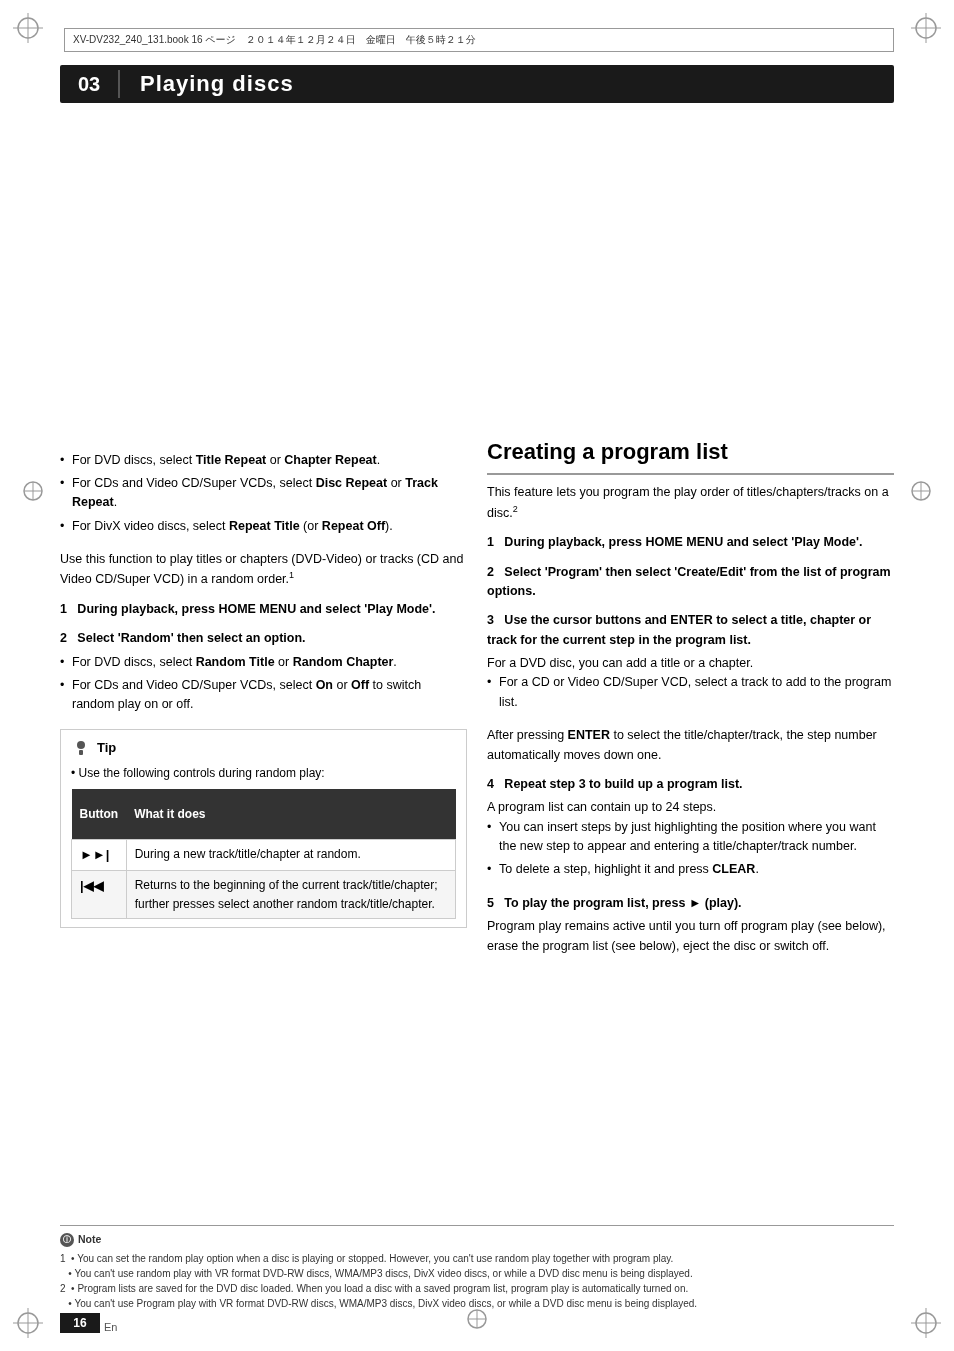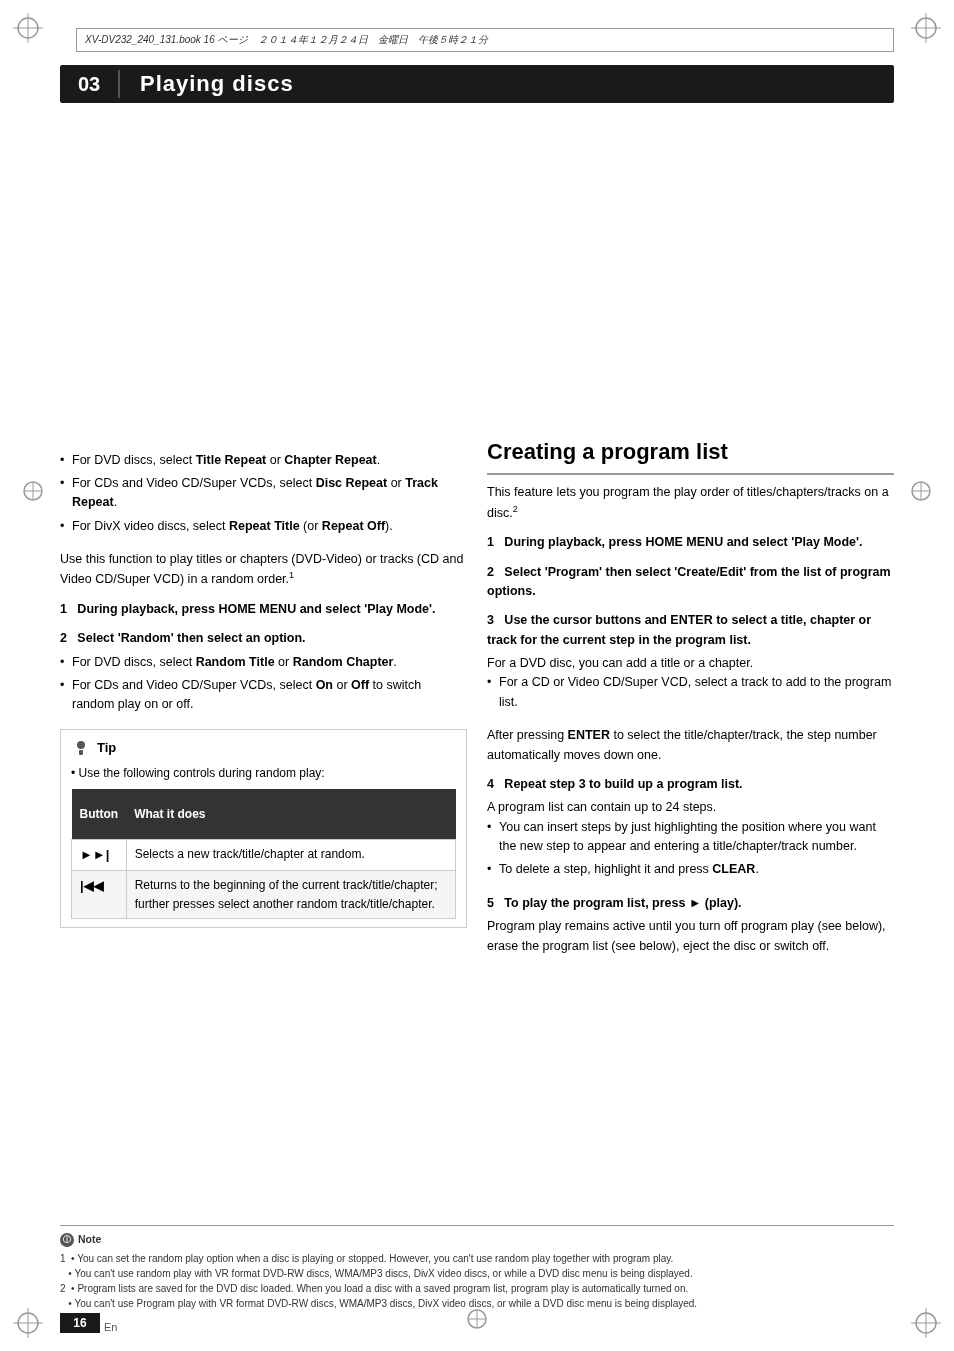--- a/index.html
+++ b/index.html
@@ -18,30 +18,29 @@
       position: absolute;
       width: 40px;
       height: 40px;
     }
     .corner-mark svg { width: 100%; height: 100%; }
 
     
     .top-bar {
       position: absolute;
       top: 28px;
-      left: 76px;
+      left: 64px;
       right: 60px;
       height: 24px;
       border: 1px solid #999;
       display: flex;
       align-items: center;
       padding: 6px 8px;
       font-size: 10px;
       color: #333;
-      font-style: italic;
     }
 
     
     .chapter-header {
       position: absolute;
       top: 65px;
       left: 60px;
       right: 60px;
       height: 38px;
       background: #1a1a1a;
@@ -332,21 +331,21 @@
       <table class="info-table">
         <thead>
           <tr>
             <th>Button</th>
             <th>What it does</th>
           </tr>
         </thead>
         <tbody>
           <tr>
             <td><span class="btn-symbol">►►|</span></td>
-            <td>Selects a new track/title/chapter at random.</td>
+            <td>During a new track/title/chapter at random.</td>
           </tr>
           <tr>
             <td><span class="btn-symbol">|◀◀</span></td>
             <td>Returns to the beginning of the current track/title/chapter; further presses select another random track/title/chapter.</td>
           </tr>
         </tbody>
       </table>
     </div>
 
 

